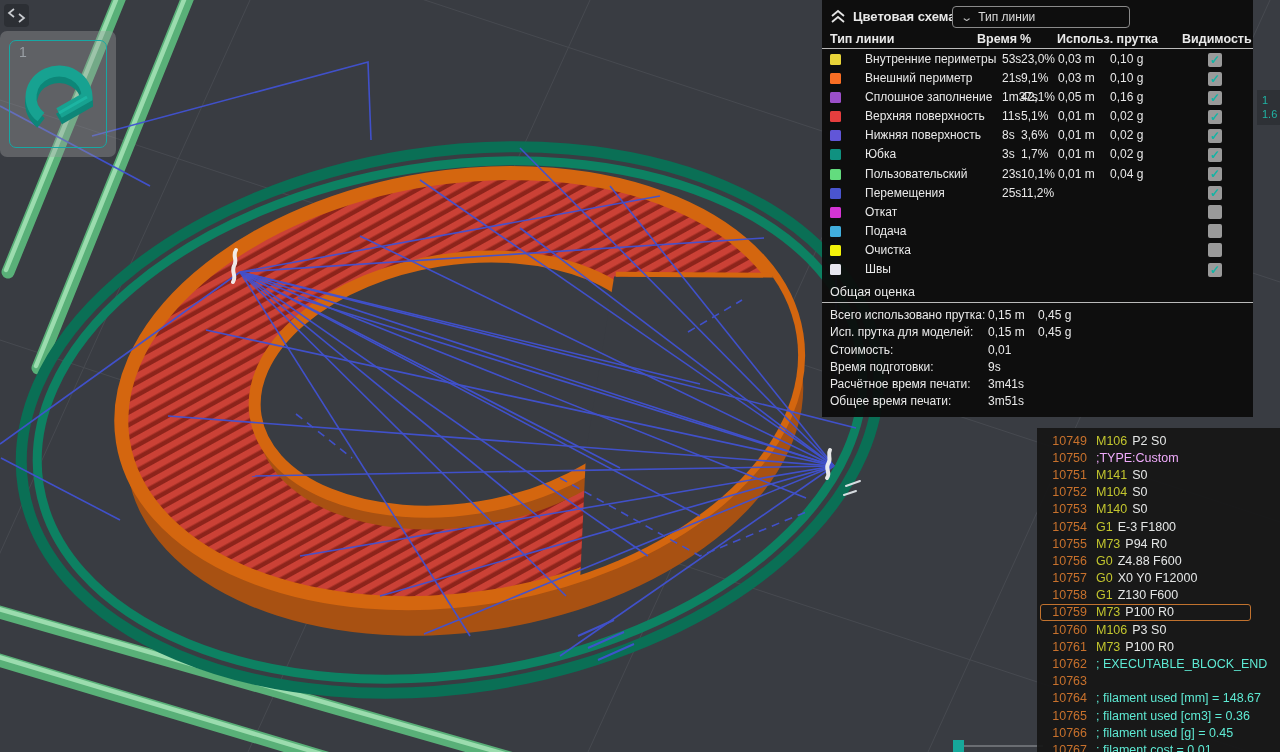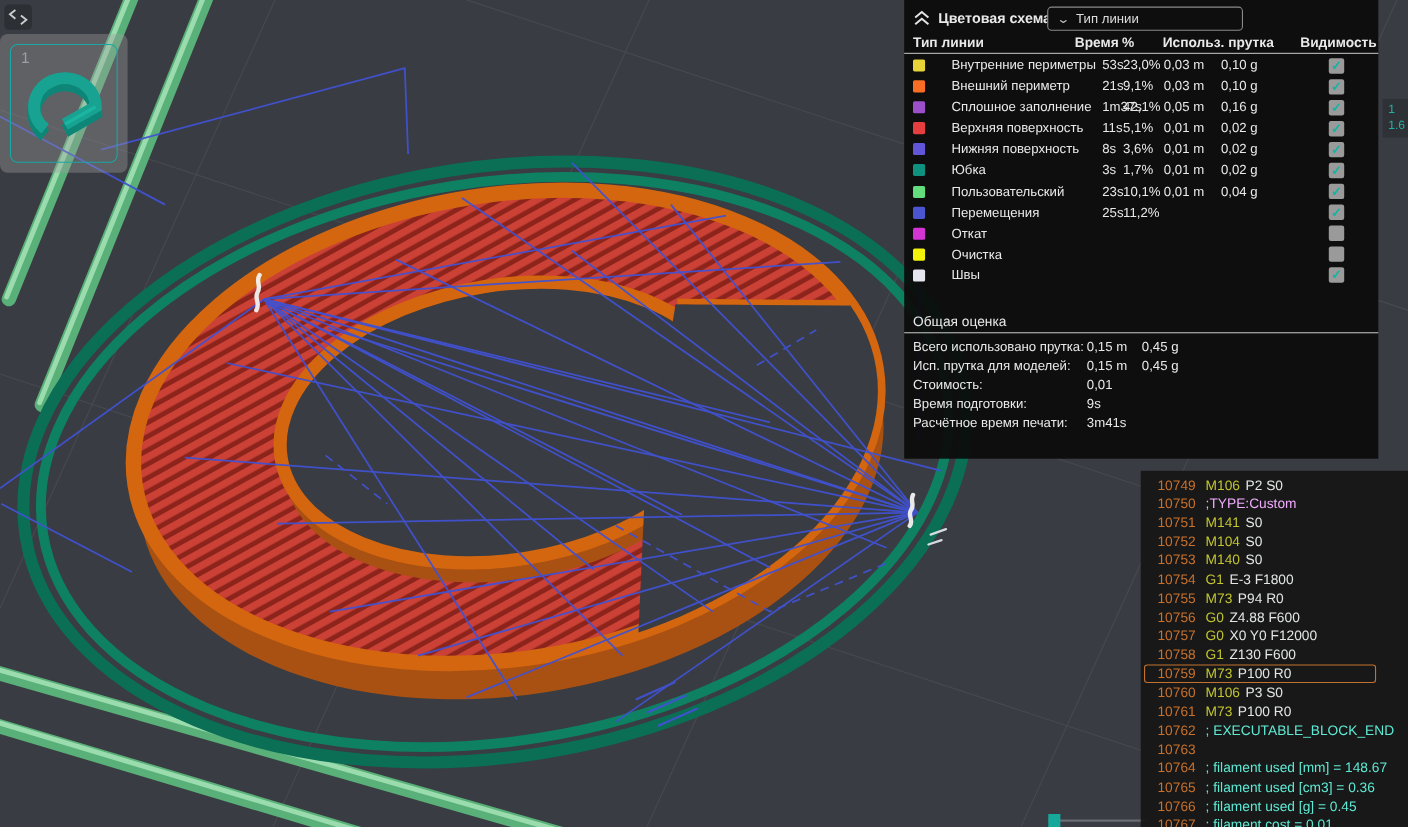--- a/index.html
+++ b/index.html
@@ -290,20 +290,29 @@
       <div class="legend-row">
         <span class="sw" style="background: rgb(213, 52, 213);"></span>
         <span class="lbl">Откат</span>
         <span class="tm"></span>
         <span class="pc"></span>
         <span class="fm"></span>
         <span class="fg"></span>
         <span class="cb"></span>
       </div>
       <div class="legend-row">
+        <span class="sw" style="background: rgb(65, 174, 222);"></span>
+        <span class="lbl">Подача</span>
+        <span class="tm"></span>
+        <span class="pc"></span>
+        <span class="fm"></span>
+        <span class="fg"></span>
+        <span class="cb"></span>
+      </div>
+      <div class="legend-row">
         <span class="sw" style="background: rgb(242, 242, 10);"></span>
         <span class="lbl">Очистка</span>
         <span class="tm"></span>
         <span class="pc"></span>
         <span class="fm"></span>
         <span class="fg"></span>
         <span class="cb"></span>
       </div>
       <div class="legend-row">
         <span class="sw" style="background: rgb(230, 230, 239);"></span>
@@ -337,20 +346,25 @@
       <div class="total-row">
         <span class="tl">Время подготовки:</span>
         <span class="v1">9s</span>
         <span class="v2"></span>
       </div>
       <div class="total-row">
         <span class="tl">Расчётное время печати:</span>
         <span class="v1">3m41s</span>
         <span class="v2"></span>
       </div>
+      <div class="total-row">
+        <span class="tl">Общее время печати:</span>
+        <span class="v1">3m51s</span>
+        <span class="v2"></span>
+      </div>
     </div>
 </div>
 
 <div class="gcode">
   <div id="gcode-lines">
       <div class="gl">
         <span class="gnum">10749</span>
         <span class="gcmd">M106</span>
         <span class="garg">P2 S0</span>
       </div>

